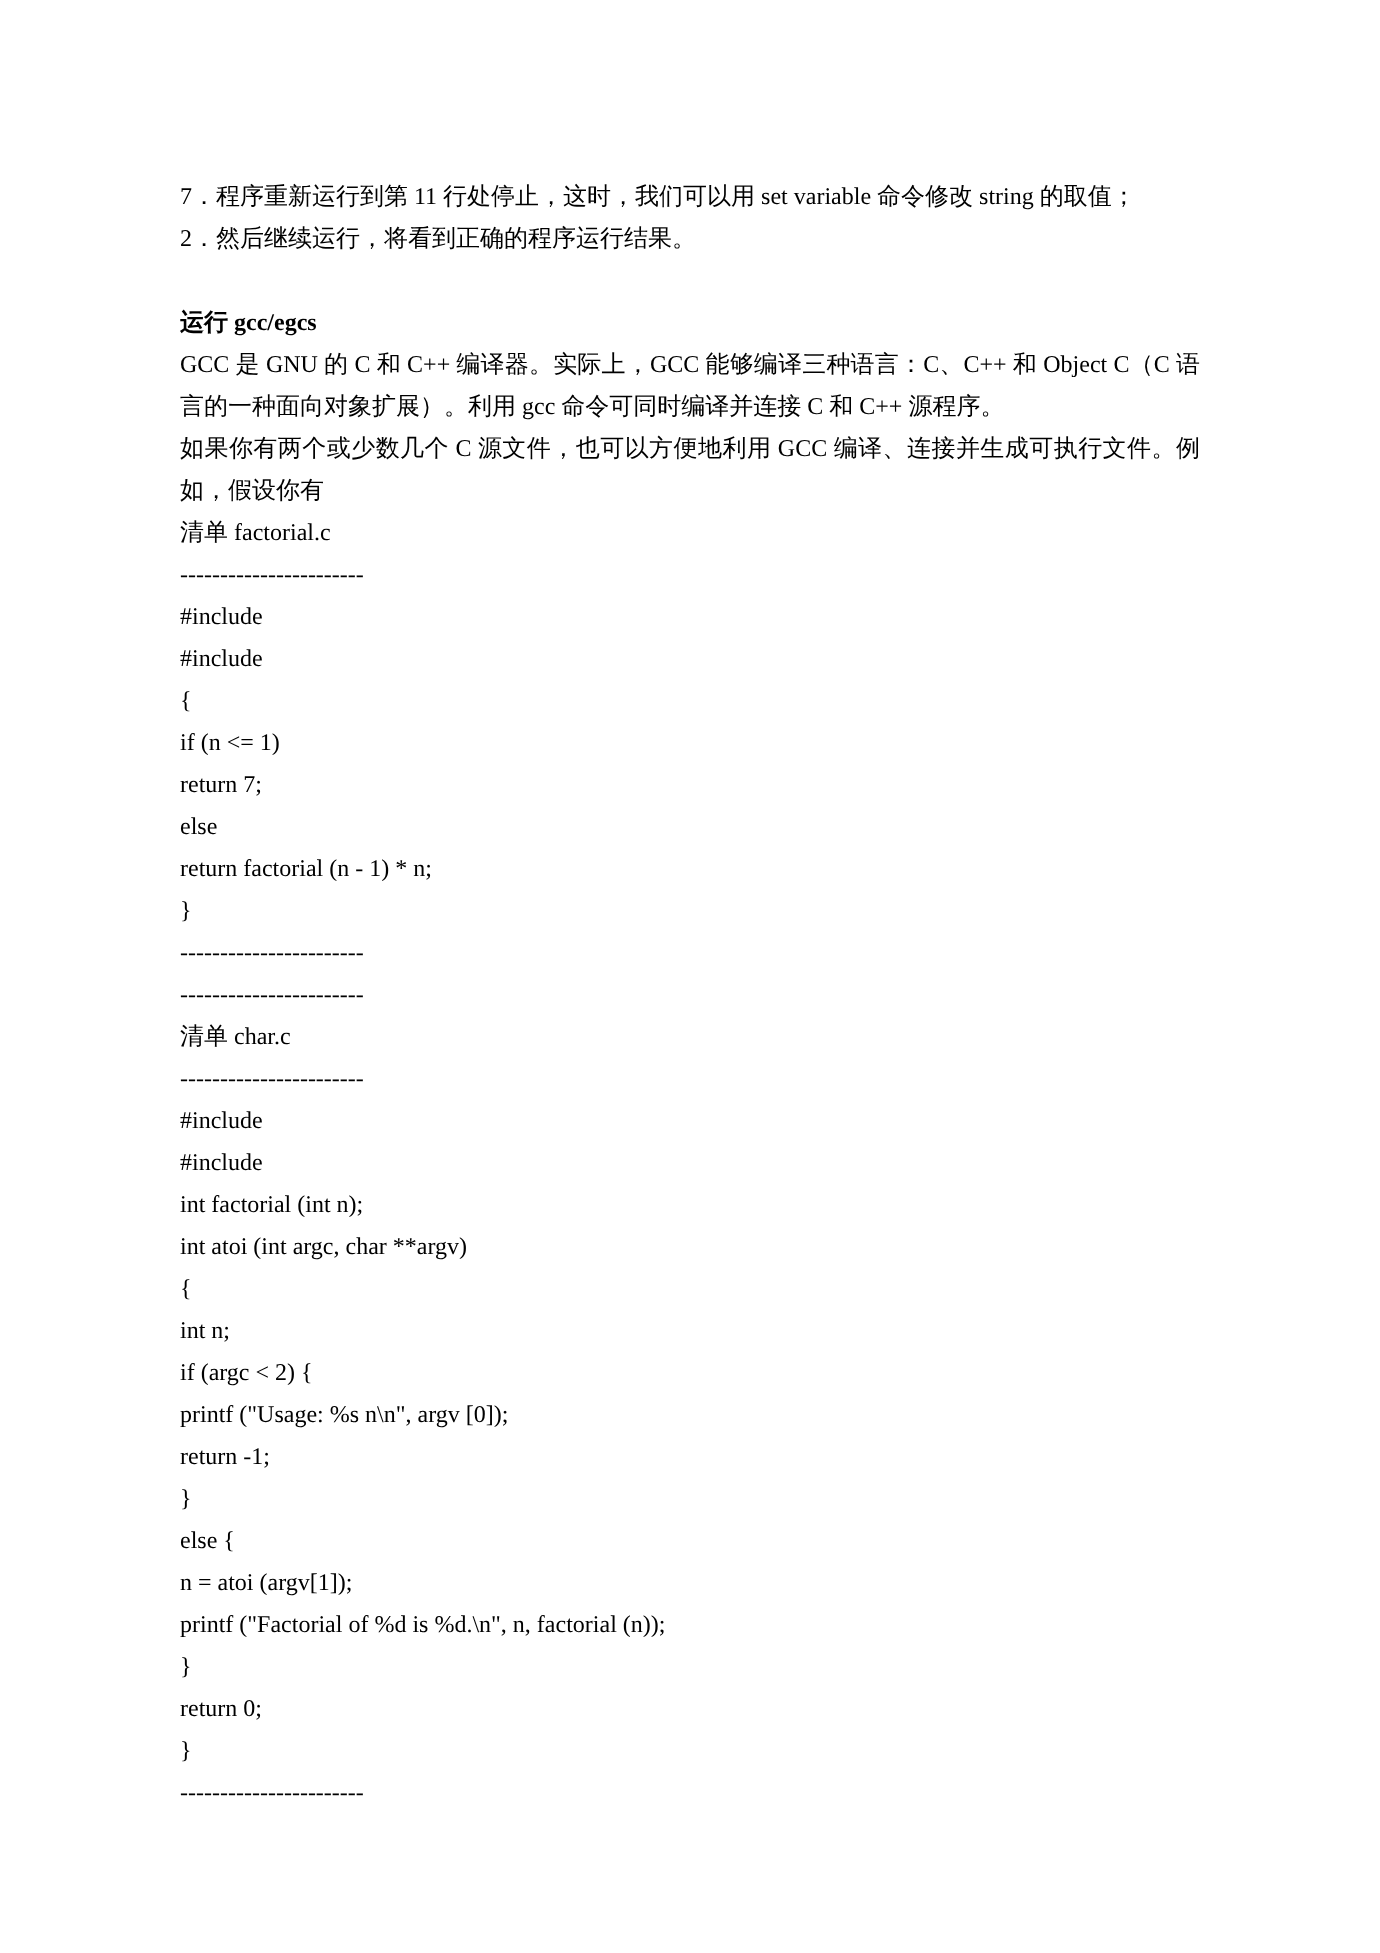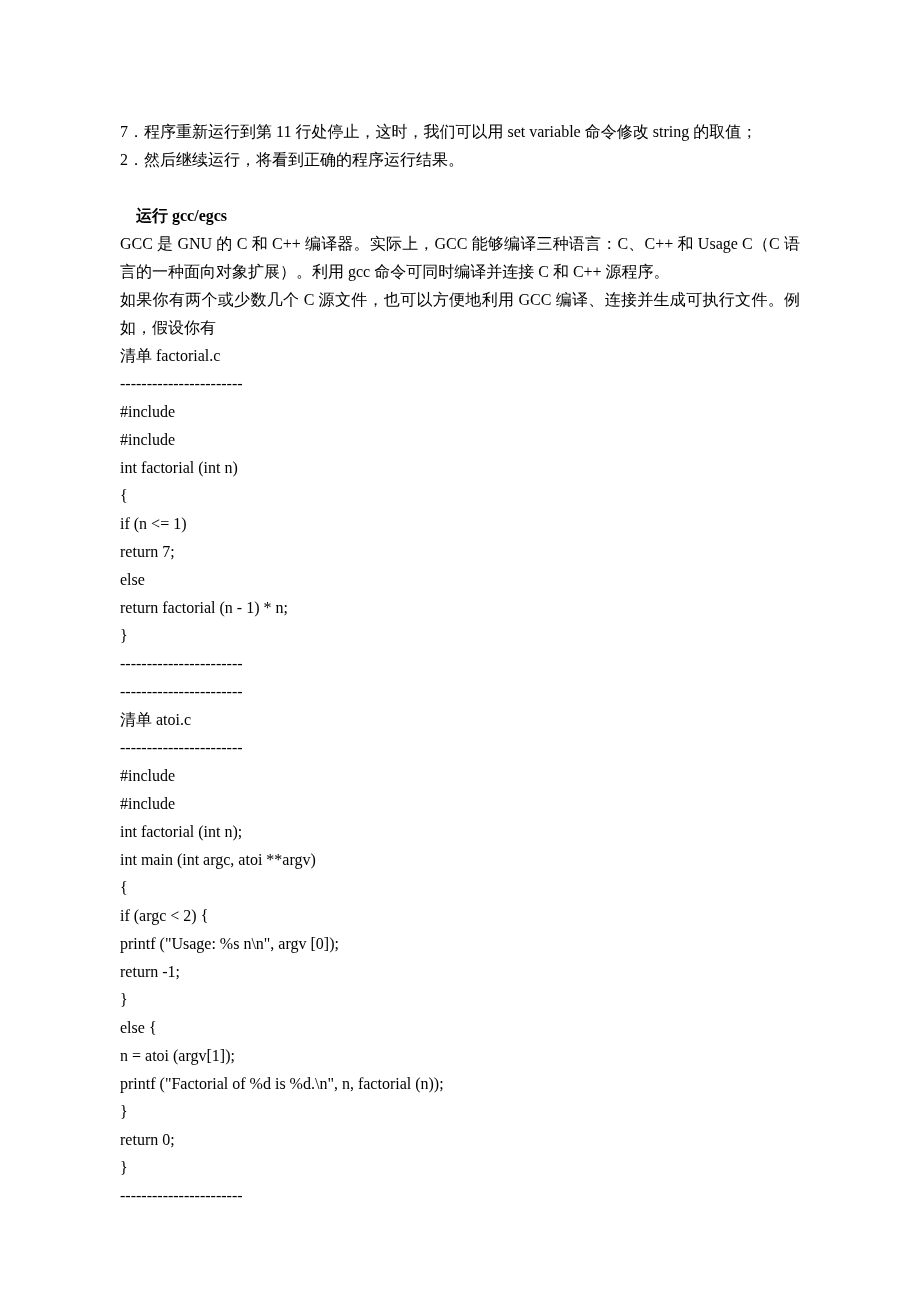--- a/index.html
+++ b/index.html
@@ -20,60 +20,59 @@
   }
   .para {
     margin: 0;
     text-align: justify;
   }
   .spacer {
     height: 28px;
   }
   .bold {
     font-weight: bold;
-    margin-left: 16px;
   }
   .en {
     font-family: "Times New Roman", serif;
   }
 </style>
 </head>
 <body>
 
 <div class="page">
 
   <p class="para">7．程序重新运行到第 11 行处停止，这时，我们可以用 set variable 命令修改 string 的取值；</p>
   <p class="para">2．然后继续运行，将看到正确的程序运行结果。</p>
 
   <div class="spacer"></div>
 
   <p class="para bold">运行 gcc/egcs</p>
 
-  <p class="para">GCC 是 GNU 的 C 和 C++ 编译器。实际上，GCC 能够编译三种语言：C、C++ 和 Usage C（C 语言的一种面向对象扩展）。利用 gcc 命令可同时编译并连接 C 和 C++ 源程序。</p>
+  <p class="para">GCC 是 GNU 的 C 和 C++ 编译器。实际上，GCC 能够编译三种语言：C、C++ 和 Object C（C 语言的一种面向对象扩展）。利用 gcc 命令可同时编译并连接 C 和 C++ 源程序。</p>
   <p class="para">如果你有两个或少数几个 C 源文件，也可以方便地利用 GCC 编译、连接并生成可执行文件。例如，假设你有</p>
   <p class="para">清单 factorial.c</p>
   <p class="para en">-----------------------</p>
   <p class="para en">#include</p>
   <p class="para en">#include</p>
-  <p class="para en">int factorial (int n)</p>
   <p class="para en">{</p>
   <p class="para en">if (n &lt;= 1)</p>
   <p class="para en">return 7;</p>
   <p class="para en">else</p>
   <p class="para en">return factorial (n - 1) * n;</p>
   <p class="para en">}</p>
   <p class="para en">-----------------------</p>
   <p class="para en">-----------------------</p>
-  <p class="para">清单 atoi.c</p>
+  <p class="para">清单 char.c</p>
   <p class="para en">-----------------------</p>
   <p class="para en">#include</p>
   <p class="para en">#include</p>
   <p class="para en">int factorial (int n);</p>
-  <p class="para en">int main (int argc, atoi **argv)</p>
+  <p class="para en">int atoi (int argc, char **argv)</p>
   <p class="para en">{</p>
+  <p class="para en">int n;</p>
   <p class="para en">if (argc &lt; 2) {</p>
   <p class="para en">printf ("Usage: %s n\n", argv [0]);</p>
   <p class="para en">return -1;</p>
   <p class="para en">}</p>
   <p class="para en">else {</p>
   <p class="para en">n = atoi (argv[1]);</p>
   <p class="para en">printf ("Factorial of %d is %d.\n", n, factorial (n));</p>
   <p class="para en">}</p>
   <p class="para en">return 0;</p>
   <p class="para en">}</p>

